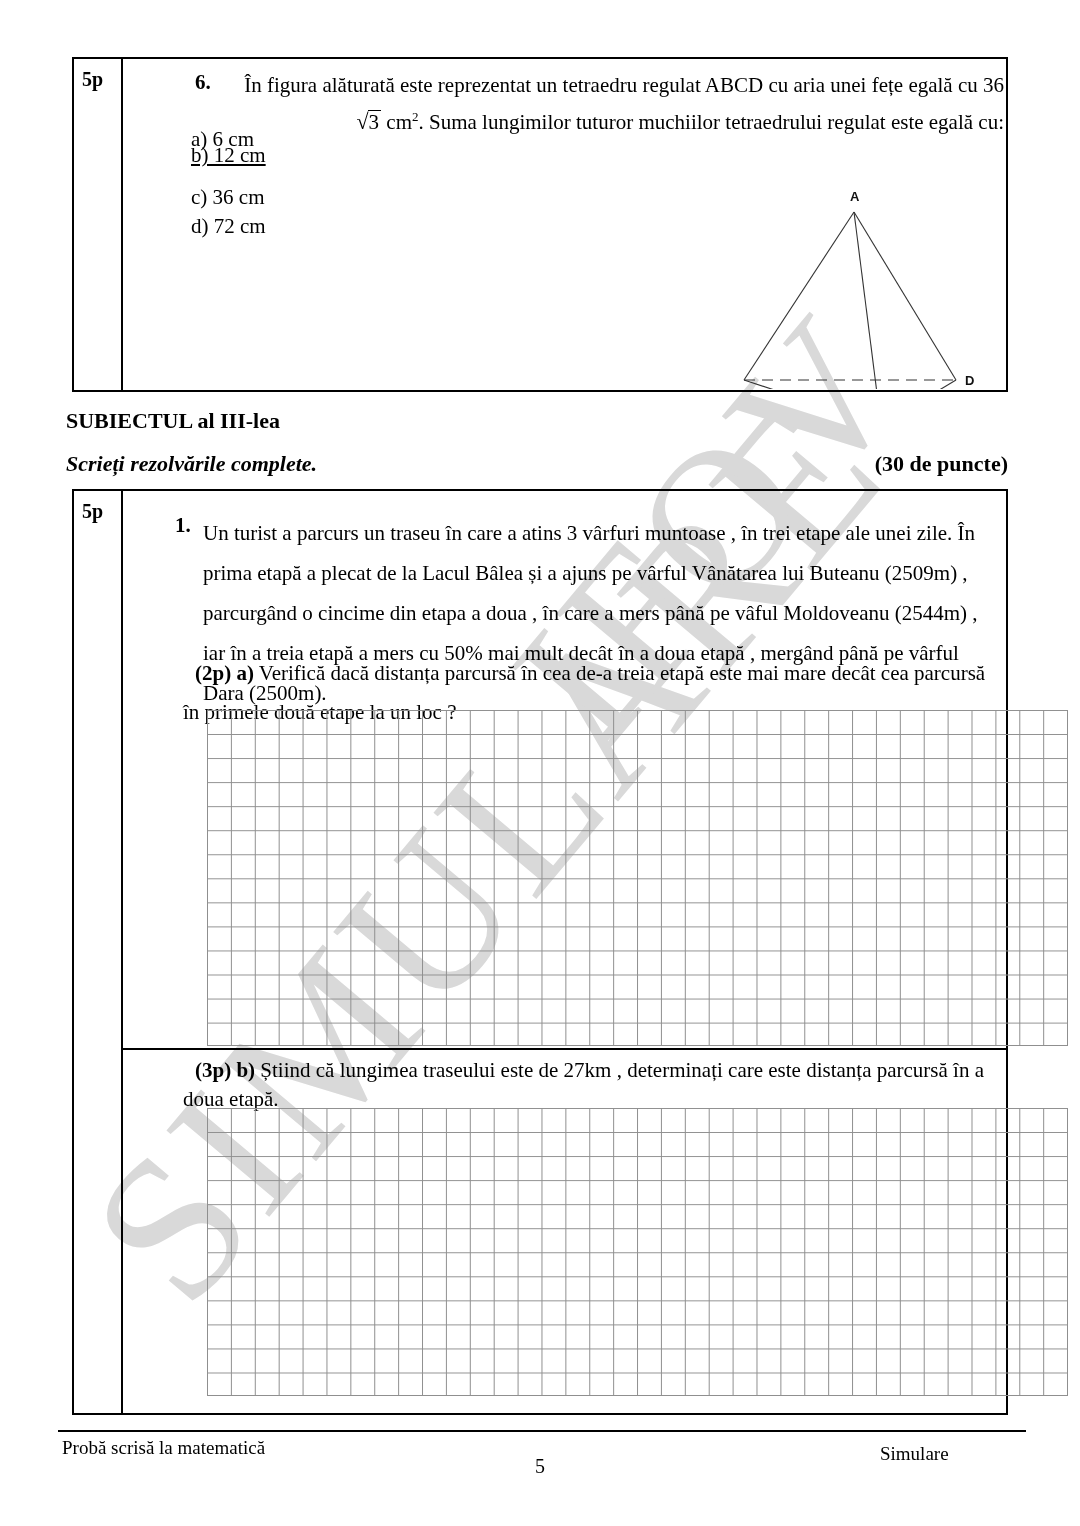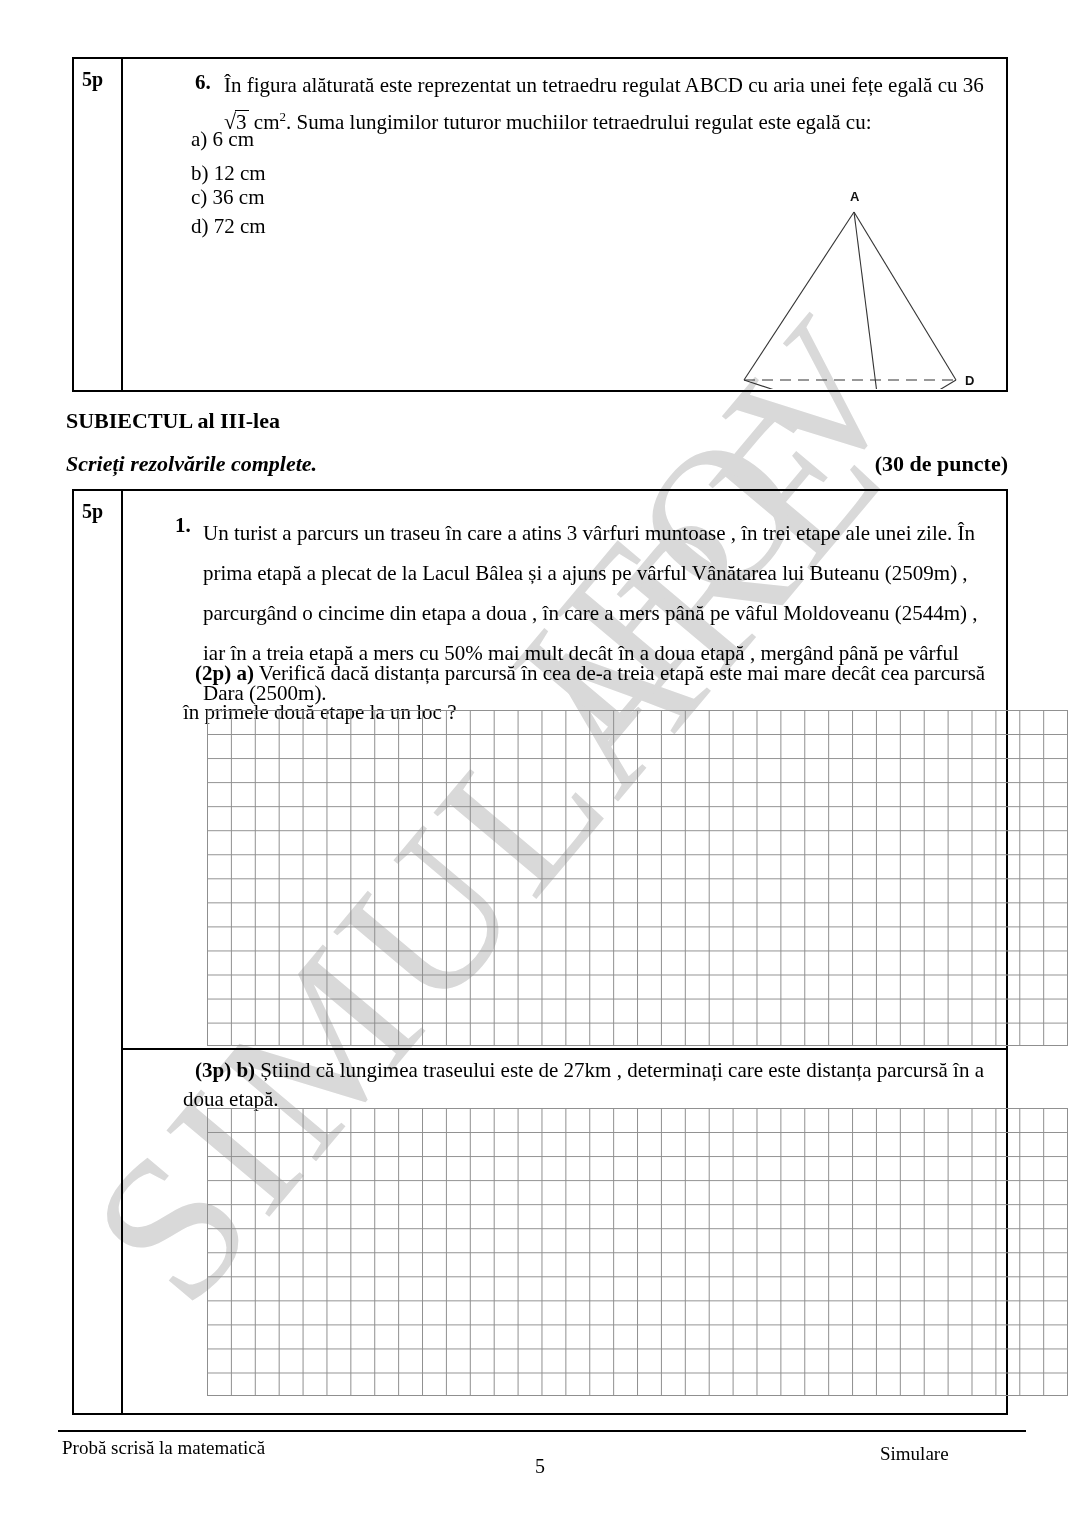--- a/index.html
+++ b/index.html
@@ -94,21 +94,21 @@
     font-size: 21px;
     font-weight: bold;
   }
   #q6-statement {
     position: absolute;
     left: 101px;
     top: 11px;
     width: 780px;
     font-size: 21px;
     line-height: 31px;
-    text-align: left;
+    text-align: right;
   }
   .sqrt-wrap {
     display: inline-block;
     position: relative;
     white-space: nowrap;
   }
   .sqrt-sym { font-size: 22px; }
   .sqrt-rad {
     border-top: 1.3px solid #000;
     padding: 0 2px 0 1px;
@@ -118,21 +118,21 @@
   }
   sup.pw { font-size: 13px; vertical-align: super; }
 
   .q6-choice {
     position: absolute;
     left: 68px;
     font-size: 21px;
     white-space: nowrap;
   }
   #q6-choice-a { top: 68px; }
-  #q6-choice-b { top: 102px; }
+  #q6-choice-b { top: 84px; text-decoration: underline; }
   #q6-choice-c { top: 126px; }
   #q6-choice-d { top: 155px; text-align: right; }
 
   #tetra-figure {
     position: absolute;
     left: 570px;
     top: 70px;
     width: 300px;
     height: 260px;
   }

